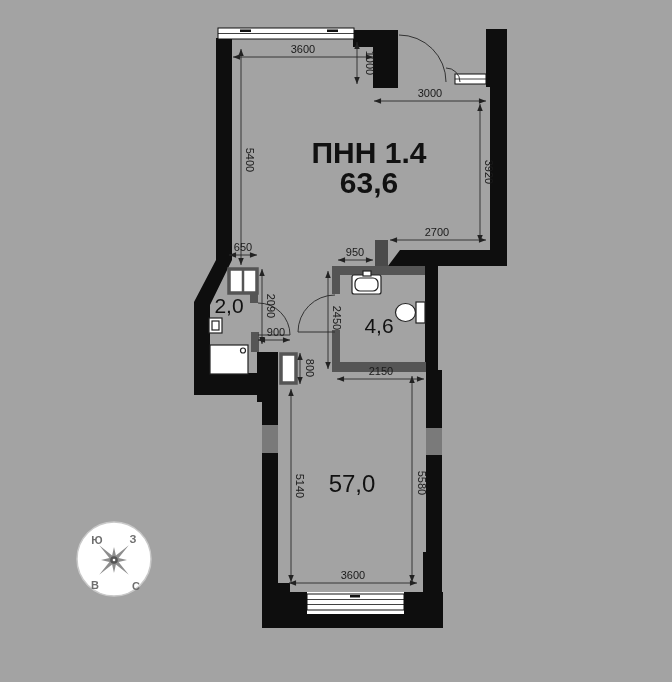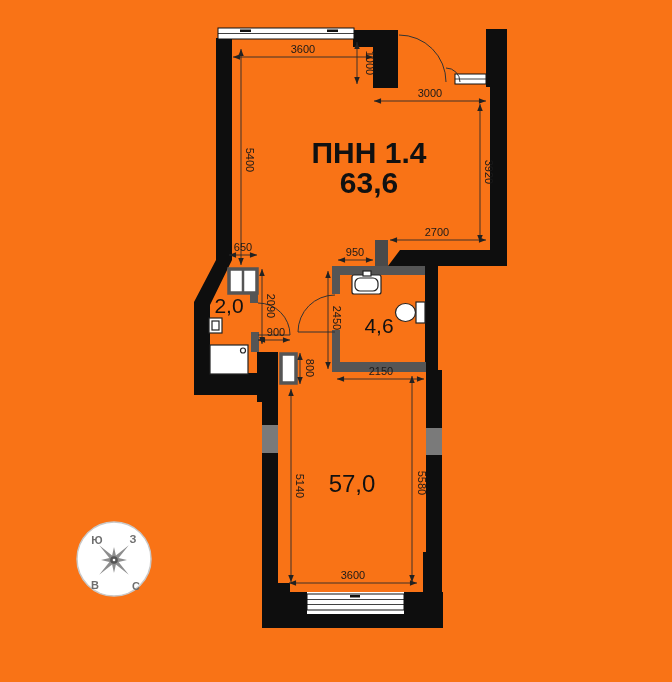--- a/index.html
+++ b/index.html
@@ -1,17 +1,17 @@
 <!DOCTYPE html>
 <html><head>
 <meta charset="utf-8">
 <style>
   html,body{margin:0;padding:0;background:#ffffff;}
   body{width:672px;height:682px;font-family:"Liberation Sans",sans-serif;}
-  .canvas{position:relative;width:672px;height:682px;background:#f97316;overflow:hidden;}
+  .canvas{position:relative;width:672px;height:682px;background:#a3a3a3;overflow:hidden;}
   svg{display:block;}
   .dim-line{stroke:#2a2a2a;stroke-width:0.9;fill:none;}
   .dim-text{font-size:11px;fill:#1a1a1a;}
   .room-label{font-size:21px;fill:#111;}
   .room-label-big{font-size:24px;fill:#111;}
   .unit-title{font-size:30px;font-weight:bold;fill:#111;}
   .wall{fill:#0e0e0e;}
   .partition{fill:#555555;}
   .fixture{fill:#ffffff;stroke:#222;stroke-width:1.2;}
   .door{stroke:#333;stroke-width:1;fill:none;}

